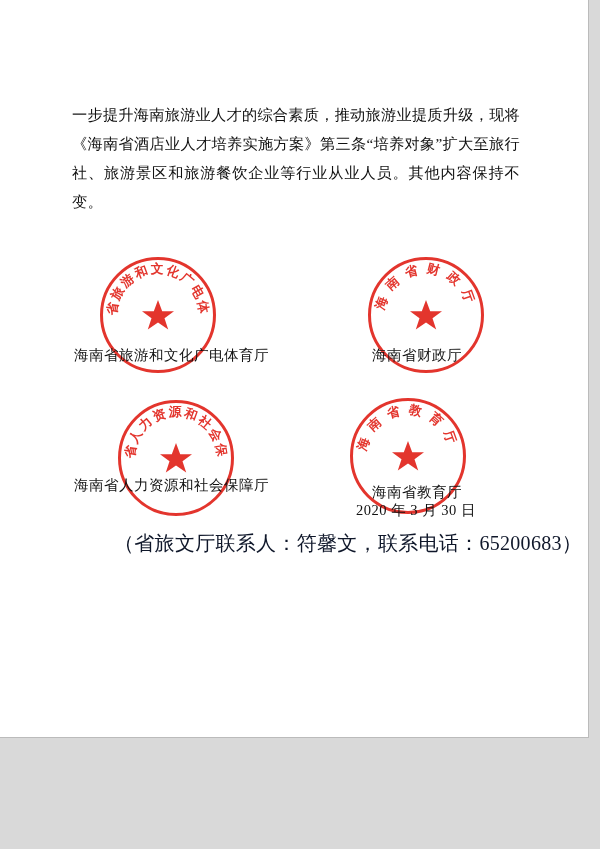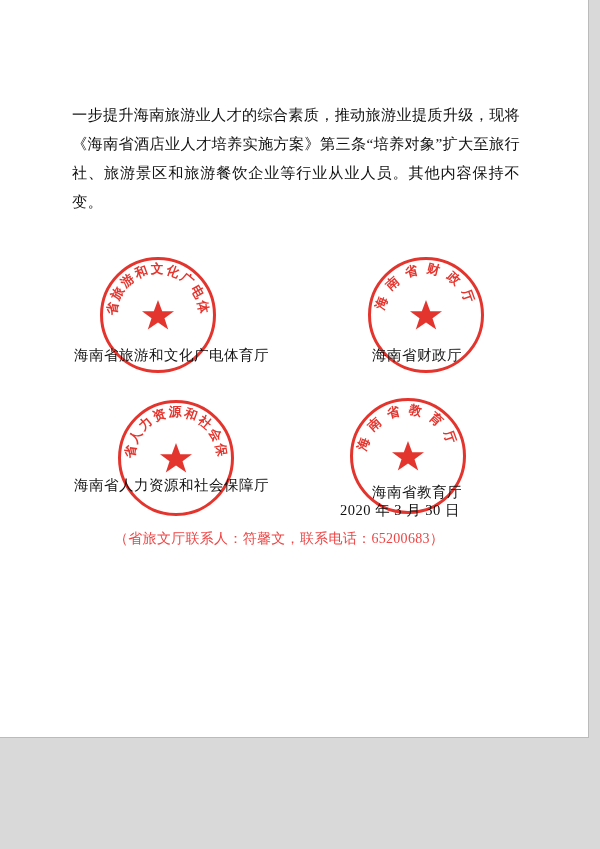--- a/index.html
+++ b/index.html
@@ -81,26 +81,26 @@
     position: absolute;
     font-size: 14.5px;
     color: #111111;
     letter-spacing: 0.5px;
     white-space: nowrap;
   }
   #sig-culture { left: 74px;  top: 346px; }
   #sig-finance { left: 372px; top: 346px; }
   #sig-hr      { left: 74px;  top: 476px; }
   #sig-edu     { left: 372px; top: 483px; }
-  #sig-date    { left: 340px; top: 501px; }
+  #sig-date    { left: 356px; top: 501px; }
 
   .note {
     position: absolute;
-    font-size: 14px;
-    color: #ef4444;
+    font-size: 20px;
+    color: #0f172a;
     letter-spacing: 0.3px;
     white-space: nowrap;
   }
   #note-contact { left: 114px; top: 530px; }
   #note-public  { left: 114px; top: 555px; }
 </style>
 </head>
 <body>
 
 <div class="page">

